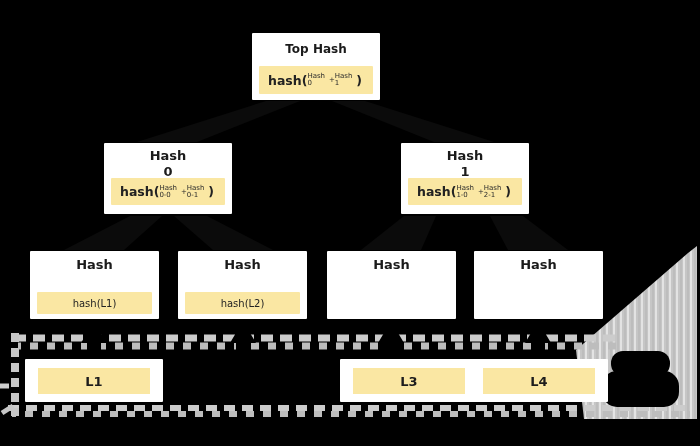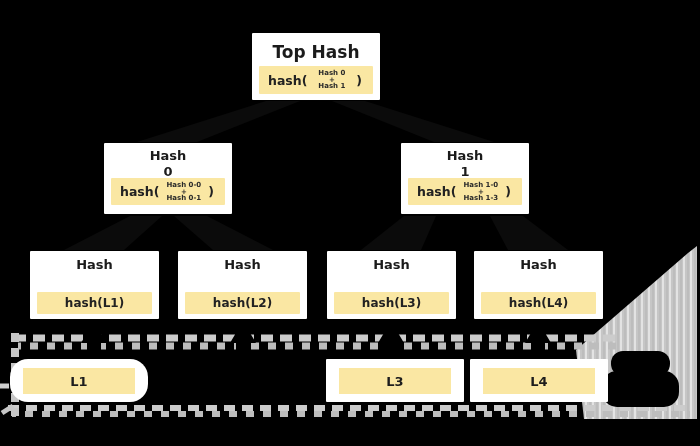--- a/index.html
+++ b/index.html
@@ -3,45 +3,45 @@
 <meta charset="utf-8">
 <style>
   html,body{margin:0;padding:0;background:#000;}
   #canvas{position:relative;width:700px;height:446px;background:#000;overflow:hidden;
           font-family:"DejaVu Sans","Liberation Sans",sans-serif;}
   svg.underlay{position:absolute;left:0;top:0;z-index:1;}
 
   .node{position:absolute;background:#fff;z-index:2;border-radius:1px;}
   .node-title{color:#1b1b1b;text-align:center;font-weight:600;}
   .root{left:252px;top:33px;width:128px;height:67px;}
-  .root .node-title{margin-top:9px;font-size:17px;}
+  .root .node-title{margin-top:9px;font-size:12px;}
   .lvl2{top:143px;width:128px;height:71px;}
   .lvl2 .node-title{margin-top:5px;font-size:13px;line-height:16px;}
   .n-hash0{left:104px;} .n-hash1{left:401px;}
   .lvl3{top:251px;width:129px;height:68px;}
   .lvl3 .node-title{margin-top:6px;font-size:13px;line-height:16px;}
   .n-h00{left:30px;} .n-h01{left:178px;} .n-h10{left:327px;} .n-h11{left:474px;}
 
   .yellow{position:absolute;background:#FAE7A3;border-radius:1px;}
   .fn-box{display:flex;align-items:center;justify-content:space-between;
           padding:0 11px 0 9px;box-sizing:border-box;}
   .root .fn-box{left:7px;top:33px;width:114px;height:28px;}
   .lvl2 .fn-box{left:7px;top:35px;width:114px;height:27px;}
   .fn{font-size:12.5px;font-weight:700;color:#222;}
-  .args{display:flex;flex-direction:column;align-items:center;color:#2a2a2a;
-        font-size:7px;font-weight:700;line-height:7px;letter-spacing:0;}
+  .args{display:flex;flex-direction:row;align-items:center;color:#2a2a2a;
+        font-size:7px;font-weight:400;line-height:7px;letter-spacing:0;}
   .args .plus{font-size:7px;line-height:6px;}
   .body-box{left:7px;top:41px;width:115px;height:22px;display:flex;align-items:center;
-            justify-content:center;font-size:12px;font-weight:700;color:#222;}
+            justify-content:center;font-size:10px;font-weight:400;color:#222;}
 
   .leaf{position:absolute;top:359px;width:138px;height:43px;background:#fff;z-index:2;
         box-sizing:border-box;padding:9px 13px 8px 13px;border-radius:1px;}
   .leaf .leaf-yellow{width:100%;height:100%;background:#FAE7A3;display:flex;
         align-items:center;justify-content:center;font-size:13px;font-weight:600;color:#1d1d1d;}
-  .l1{left:10px;border-radius:18px;} .l2{left:174px;} .l3{left:326px;} .l4{left:470px;}
+  .l1{left:25px;} .l2{left:174px;} .l3{left:340px;} .l4{left:470px;}
 
   .datablocks-label{position:absolute;left:604px;top:353px;width:74px;height:52px;z-index:3;
         color:#000;font-size:15px;font-weight:700;text-align:center;line-height:18px;
         white-space:pre-line;display:flex;align-items:center;justify-content:center;}
 </style>
 </head>
 <body>
 
 <div id="canvas">
 
@@ -118,21 +118,21 @@
   <div class="node lvl2 n-hash1">
     <div class="node-title">
       <div>Hash</div>
       <div>1</div>
     </div>
     <div class="yellow fn-box">
       <span class="fn">hash(</span>
       <span class="args">
         <span>Hash 1-0</span>
         <span class="plus">+</span>
-        <span>Hash 1-3</span>
+        <span>Hash 2-1</span>
       </span>
       <span class="fn">)</span>
     </div>
   </div>
 
   <div class="node lvl3 n-h00">
     <div class="node-title">
       <div>Hash</div>
     </div>
     <div class="yellow body-box">hash(L1)</div>
@@ -142,28 +142,26 @@
     <div class="node-title">
       <div>Hash</div>
     </div>
     <div class="yellow body-box">hash(L2)</div>
   </div>
 
   <div class="node lvl3 n-h10">
     <div class="node-title">
       <div>Hash</div>
     </div>
-    <div class="yellow body-box">hash(L3)</div>
   </div>
 
   <div class="node lvl3 n-h11">
     <div class="node-title">
       <div>Hash</div>
     </div>
-    <div class="yellow body-box">hash(L4)</div>
   </div>
 
   <div class="leaf l1">
     <div class="leaf-yellow">L1</div>
   </div>
   <div class="leaf l3">
     <div class="leaf-yellow">L3</div>
   </div>
   <div class="leaf l4">
     <div class="leaf-yellow">L4</div>

